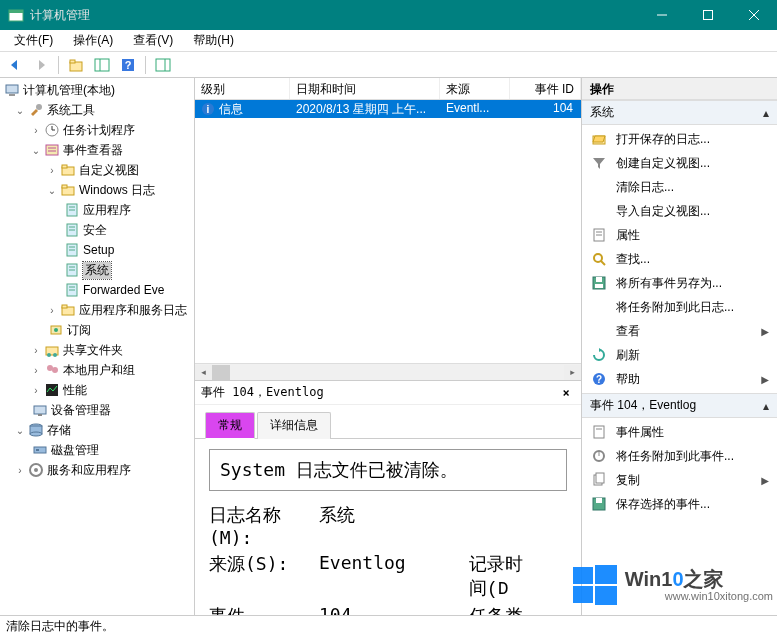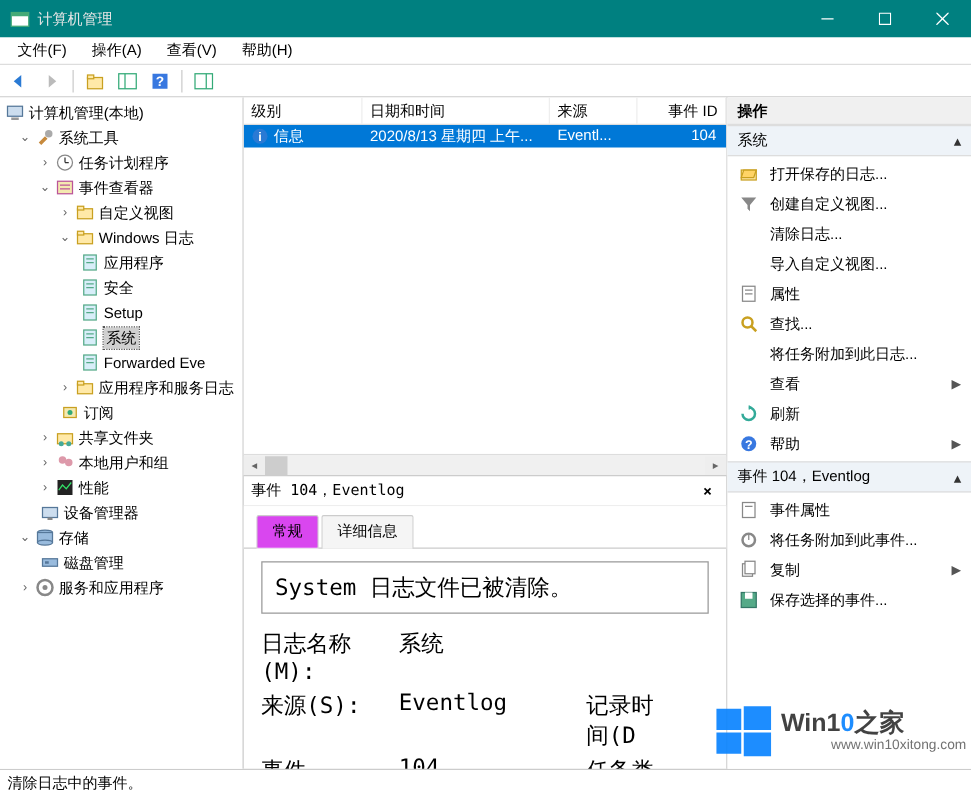--- a/index.html
+++ b/index.html
@@ -47,21 +47,21 @@
 .details-header .close { margin-left: auto; width: 18px; text-align: center; font-weight: bold; }
 .details-tabs { display: flex; padding: 6px 10px 0; border-bottom: 1px solid #ccc; background: #fff; }
 .details-tabs .tab { padding: 4px 12px; border: 1px solid #ccc; border-bottom: none; margin-right: 2px; background: #fff; border-radius: 2px 2px 0 0; position: relative; top: 1px; }
 .details-tabs .tab.active { background: #d946ef; border-bottom: 1px solid #fff; }
 .details-tabs .tab:not(.active) { background: #f5f5f5; }
 .details-body { flex: 1; padding: 10px 14px; overflow: hidden; font-family: "SimSun", monospace; font-size: 18px; }
 .details-body .msgbox { border: 1px solid #999; padding: 8px 10px; margin-bottom: 12px; }
 .details-body .kvrow { display: flex; margin: 4px 0; }
 .details-body .kvrow .k { width: 110px; }
 .details-body .kvrow .v { width: 150px; }
-.details-body .kvrow .k2 { width: 60px; }
+.details-body .kvrow .k2 { width: 60px; font-family: Liberation Mono, monospace; }
 
 
 .actions { width: 195px; background: #fff; display: flex; flex-direction: column; }
 .actions-header { height: 22px; background: #f0f0f0; border-bottom: 1px solid #ddd; padding: 3px 8px; font-weight: bold; }
 .actions-group-header { background: #eef3f8; padding: 3px 8px; display: flex; align-items: center; border-top: 1px solid #ddd; border-bottom: 1px solid #ddd; }
 .actions-group-header .collapse { margin-left: auto; color: #333; }
 .actions-list { padding: 2px 0; }
 .action-item { display: flex; align-items: center; height: 24px; padding: 0 8px 0 8px; }
 .action-item .aicon { width: 18px; height: 16px; margin-right: 8px; display: flex; align-items: center; justify-content: center; }
 .action-item .arrow-r { margin-left: auto; color: #555; font-size: 10px; }
@@ -465,20 +465,30 @@
       <div class="action-item">
           <span class="aicon">
             <svg width="16" height="16">
               <circle cx="7" cy="7" r="4" fill="none" stroke="#c9a020" stroke-width="2"></circle>
               <line x1="10" y1="10" x2="14" y2="14" stroke="#c9a020" stroke-width="2"></line>
             </svg>
           </span>
           <span>查找...</span>
         </div>
       <div class="action-item">
+          <span class="aicon">
+            <svg width="16" height="16">
+              <rect x="2" y="2" width="12" height="12" fill="#5a8" stroke="#376"></rect>
+              <rect x="5" y="2" width="6" height="5" fill="#fff"></rect>
+              <rect x="4" y="9" width="8" height="4" fill="#fff"></rect>
+            </svg>
+          </span>
+          <span>将所有事件另存为...</span>
+        </div>
+      <div class="action-item">
           <span class="aicon"></span>
           <span>将任务附加到此日志...</span>
         </div>
       <div class="action-item">
           <span class="aicon"></span>
           <span>查看</span>
           <span class="arrow-r">▶</span>
         </div>
       <div class="action-item">
           <span class="aicon">

